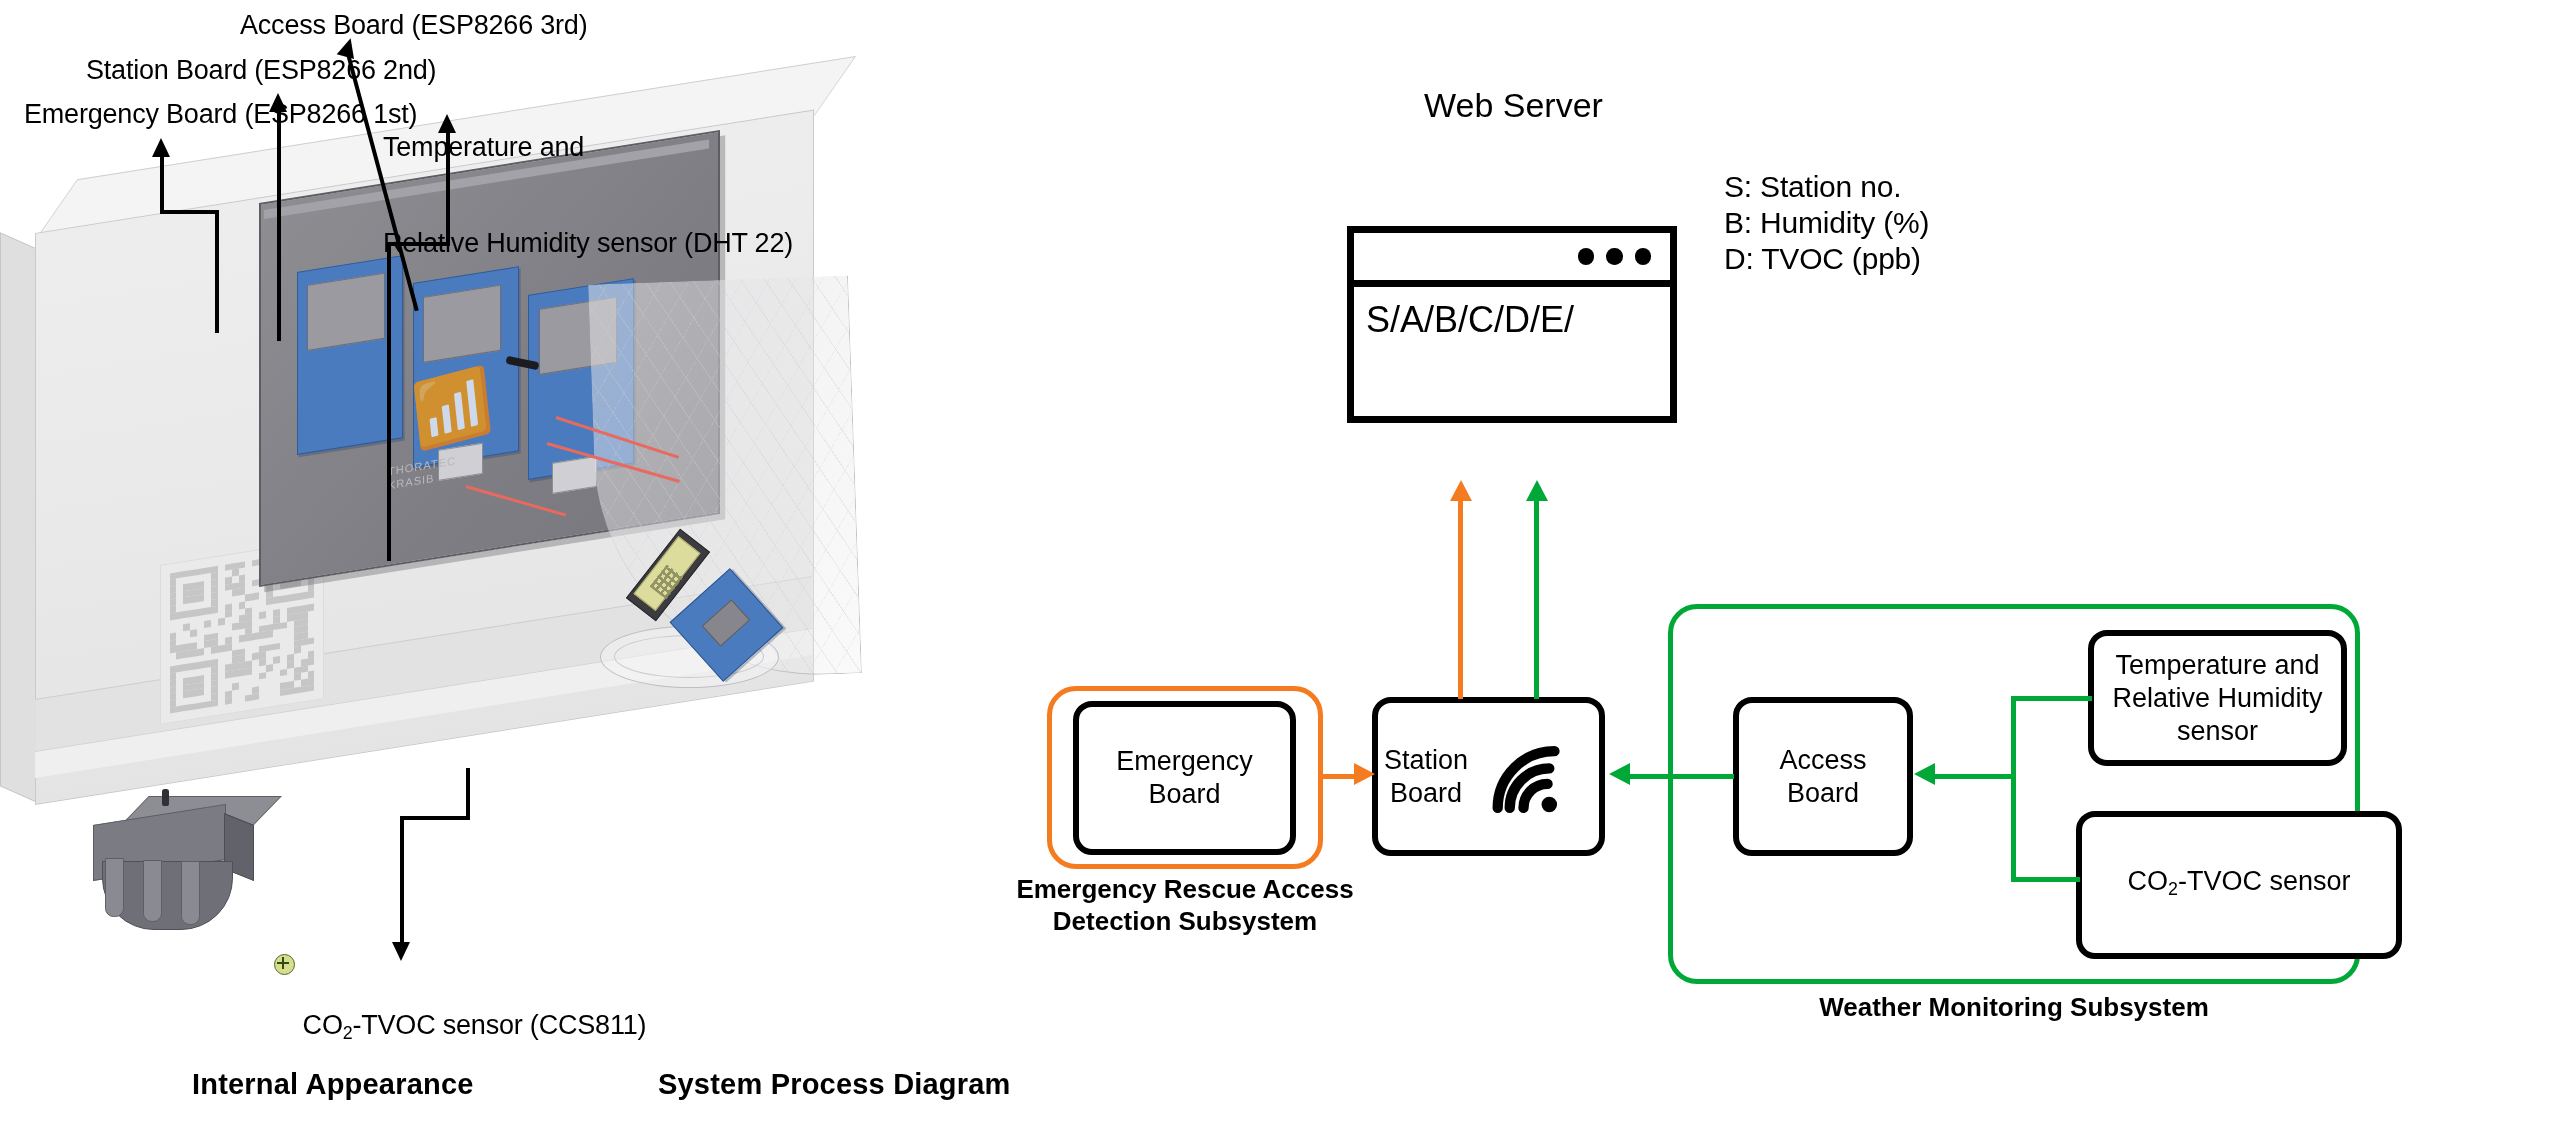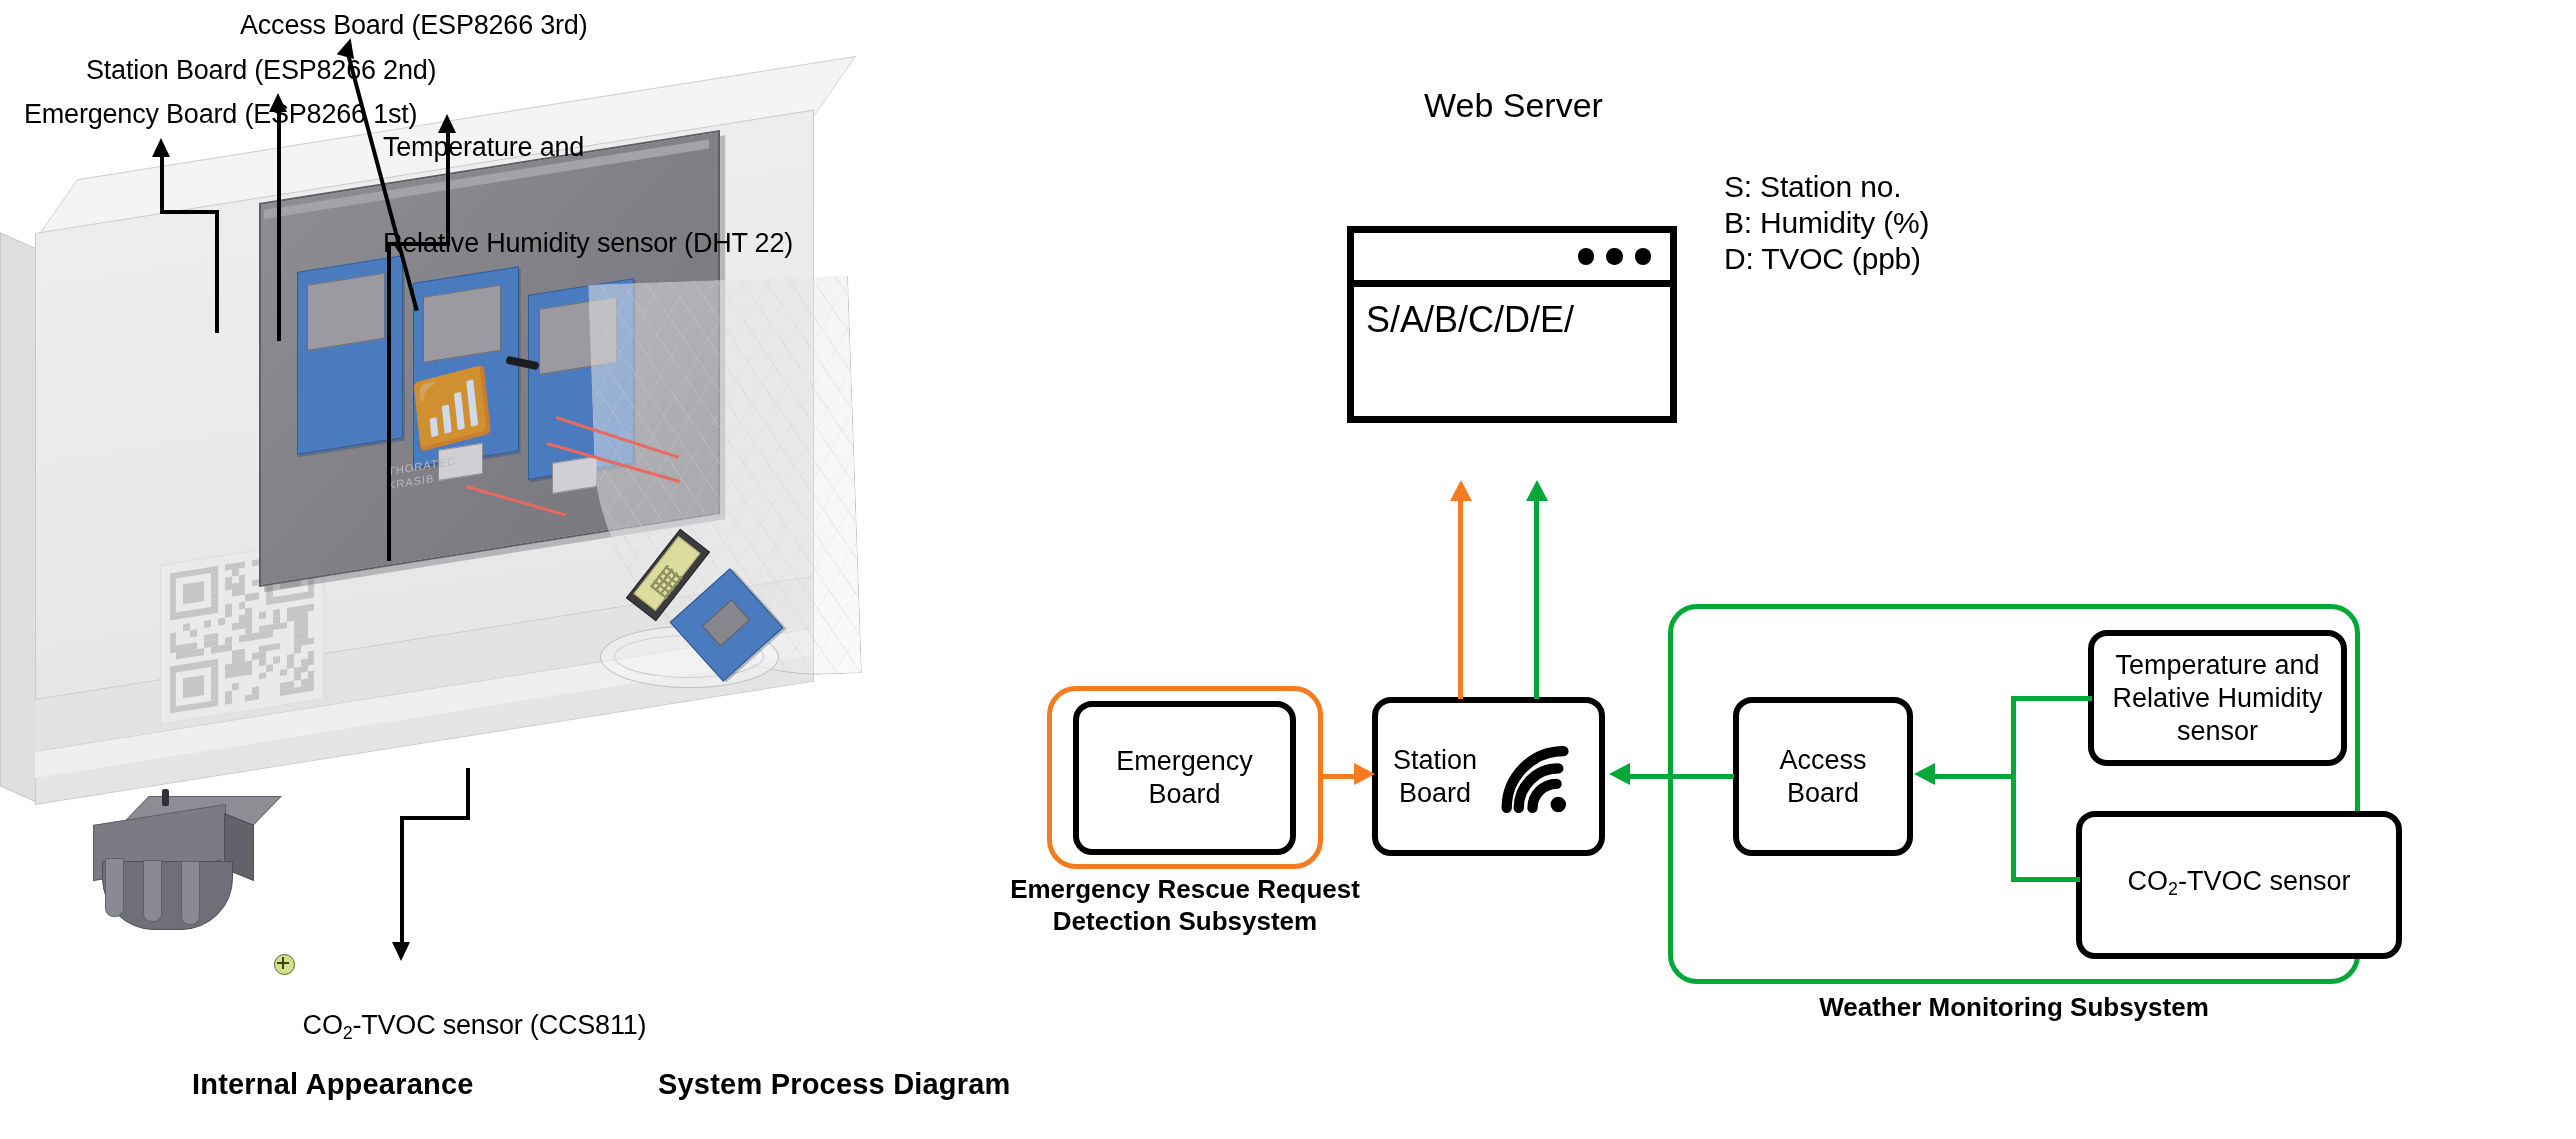--- a/index.html
+++ b/index.html
@@ -895,21 +895,21 @@
   <div class="legend-line">B: Humidity (%)</div>
   <div class="legend-line">D: TVOC (ppb)</div>
 </div>
 
 <div class="abs group-box orange" style="left:1047px; top:686px; width:276px; height:183px;"></div>
 <div class="abs group-box" style="left:1668px; top:604px; width:692px; height:380px;"></div>
 
 <div class="abs node" style="left:1073px; top:701px; width:223px; height:154px;">Emergency
 Board</div>
 
-<div class="abs node" style="left:1372px; top:697px; width:233px; height:159px; justify-content:flex-start; padding-left:15px;">
+<div class="abs node" style="left:1372px; top:697px; width:233px; height:159px; justify-content:flex-start; padding-left:6px;">
   <span>Station
 Board</span>
   <svg width="93" height="86" viewBox="0 0 100 100" style="margin-left:8.6px; flex:none;">
     <path d="M20 86 A66 66 0 0 1 86 20" fill="none" stroke="#000" stroke-width="12" stroke-linecap="round"></path>
     <path d="M24 86 A46 46 0 0 1 70 40" fill="none" stroke="#000" stroke-width="12" stroke-linecap="round" transform="translate(10,0)"></path>
     <path d="M38 86 A28 28 0 0 1 66 58" fill="none" stroke="#000" stroke-width="12" stroke-linecap="round" transform="translate(12,0)"></path>
     <circle cx="80" cy="82" r="9" fill="#000"></circle>
   </svg>
 </div>
 
@@ -935,19 +935,19 @@
 
 <div class="abs conn g horz" style="left:1629px; top:774px; width:105px;"></div>
 <div class="abs ah-left-g" style="left:1609px; top:763px;"></div>
 
 <div class="abs conn g horz" style="left:2011px; top:696px; width:81px;"></div>
 <div class="abs conn g horz" style="left:2011px; top:877px; width:69px;"></div>
 <div class="abs conn g vert" style="left:2011px; top:696px; height:186px;"></div>
 <div class="abs conn g horz" style="left:1935px; top:774px; width:79px;"></div>
 <div class="abs ah-left-g" style="left:1914px; top:763px;"></div>
 
-<div class="abs group-caption" style="left:978px; top:873px; width:414px;">Emergency Rescue Request
+<div class="abs group-caption" style="left:978px; top:873px; width:414px;">Emergency Rescue Access
 Detection Subsystem</div>
 <div class="abs group-caption" style="left:1755px; top:991px; width:518px;">Weather Monitoring Subsystem</div>
 
 <div class="abs panel-title" style="left:192px; top:1068px;">Internal Appearance</div>
 <div class="abs panel-title" style="left:658px; top:1068px;">System Process Diagram</div>
 
 
 </body></html>

